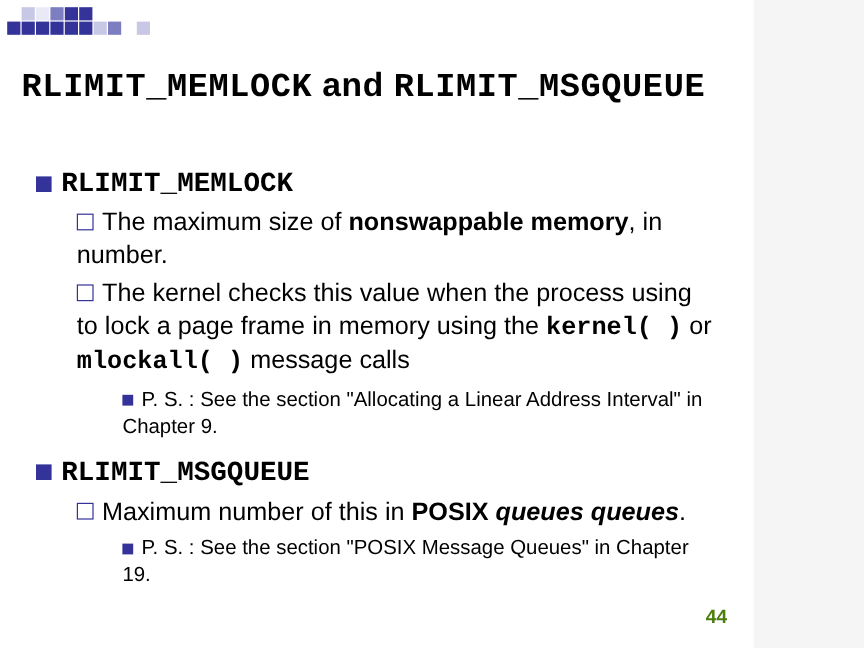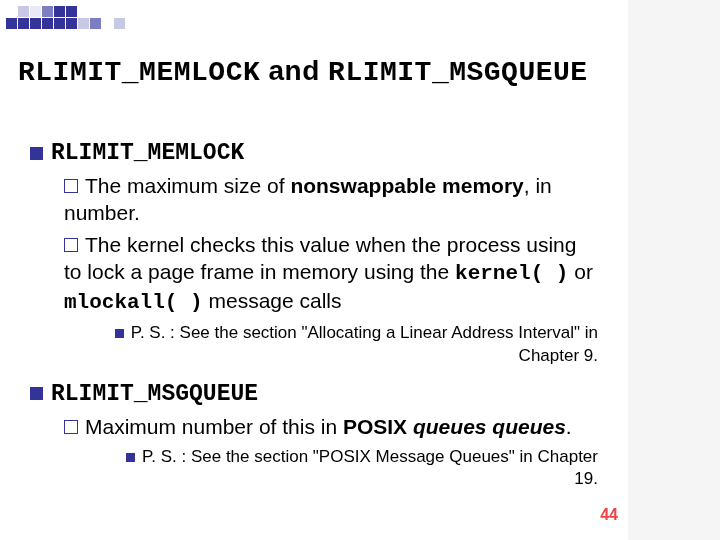--- a/index.html
+++ b/index.html
@@ -99,42 +99,41 @@
     position: relative;
     top: 0px;
   }
 
   .l3 {
     margin-left: 72px;
     font-size: 17px;
     line-height: 1.3;
     margin-bottom: 6px;
     margin-top: 6px;
-    text-align: right;
   }
   .l3 .sb {
     display: inline-block;
     width: 9px;
     height: 9px;
     background: #333399;
     margin-right: 7px;
     position: relative;
     top: 0px;
   }
 
   b { font-weight: bold; text-align: right; }
   i { font-style: italic; }
 
   .pagenum {
     position: absolute;
     bottom: 16px;
-    right: 10px;
+    right: 22px;
     font-size: 16px;
     font-weight: bold;
-    color: #ef4444;
+    color: #4d7c0f;
   }
 </style>
 </head>
 <body>
 
 <div class="slide">
 
   <div class="deco">
     <div class="row">
       <div class="sq tr"></div>

